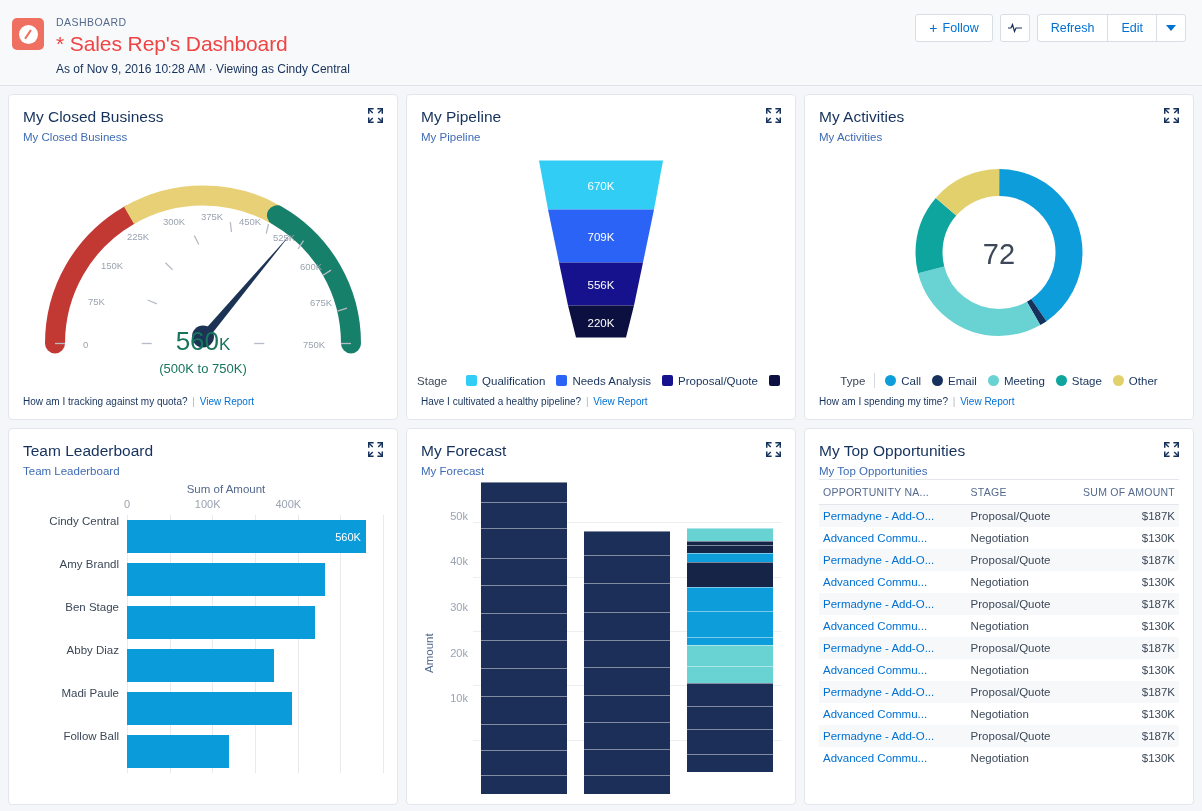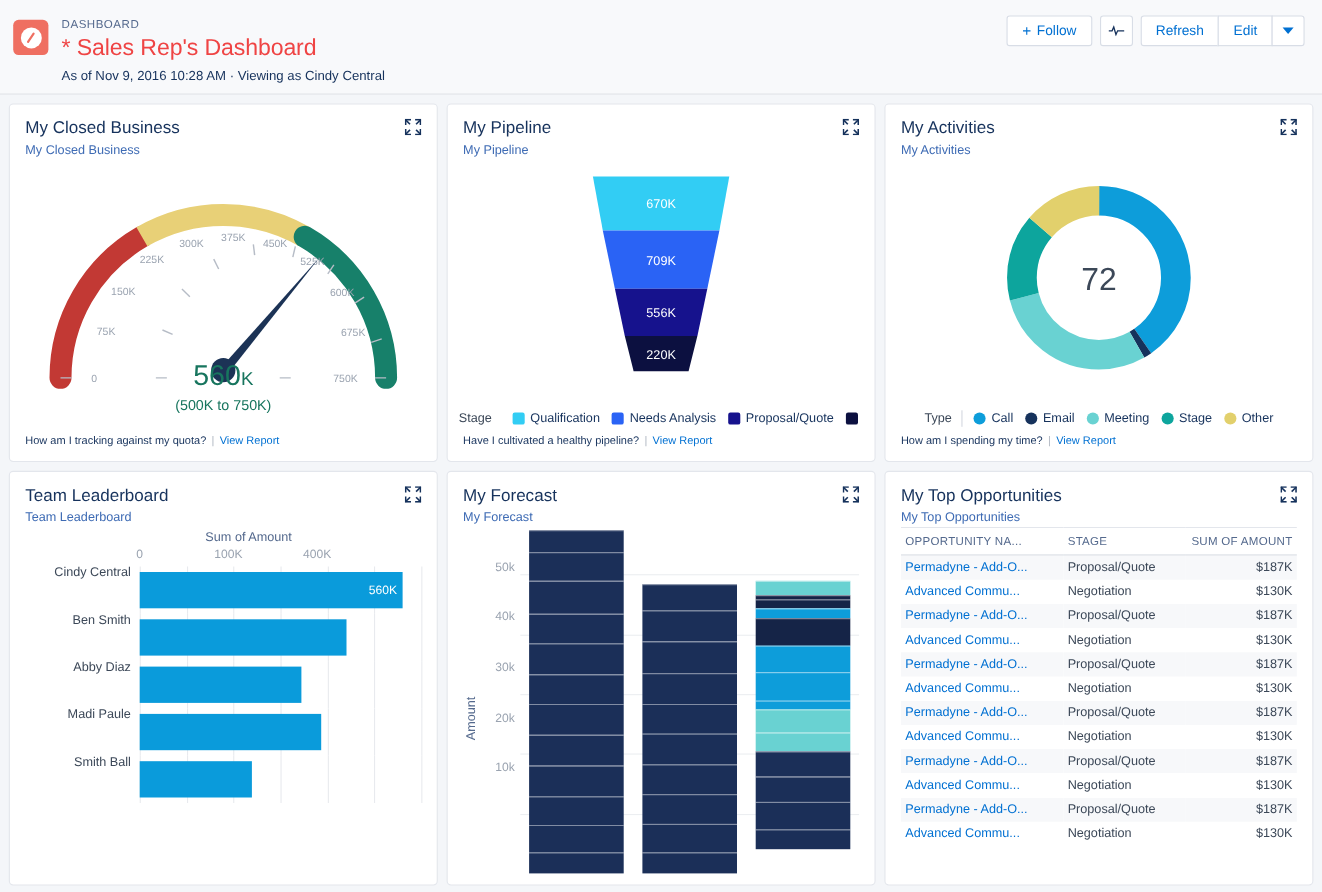--- a/index.html
+++ b/index.html
@@ -481,21 +481,34 @@
                   <div class="lb-grid" style="left: 50%;"></div>
                   <div class="lb-grid" style="left: 66.6667%;"></div>
                   <div class="lb-grid" style="left: 83.3333%;"></div>
                   <div class="lb-grid" style="left: 100%;"></div>
                   <div class="lb-bar" style="width: 93.3333%; background: rgb(10, 155, 219);">
                     <span class="blabel">560K</span>
                   </div>
                 </div>
               </div>
               <div class="lb-row">
-                <div class="lb-name">Ben Smith</div>
+                <div class="lb-name">Amy Brandl</div>
+                <div class="lb-track">
+                  <div class="lb-grid" style="left: 0%;"></div>
+                  <div class="lb-grid" style="left: 16.6667%;"></div>
+                  <div class="lb-grid" style="left: 33.3333%;"></div>
+                  <div class="lb-grid" style="left: 50%;"></div>
+                  <div class="lb-grid" style="left: 66.6667%;"></div>
+                  <div class="lb-grid" style="left: 83.3333%;"></div>
+                  <div class="lb-grid" style="left: 100%;"></div>
+                  <div class="lb-bar" style="width: 77.1667%; background: rgb(10, 155, 219);"></div>
+                </div>
+              </div>
+              <div class="lb-row">
+                <div class="lb-name">Ben Stage</div>
                 <div class="lb-track">
                   <div class="lb-grid" style="left: 0%;"></div>
                   <div class="lb-grid" style="left: 16.6667%;"></div>
                   <div class="lb-grid" style="left: 33.3333%;"></div>
                   <div class="lb-grid" style="left: 50%;"></div>
                   <div class="lb-grid" style="left: 66.6667%;"></div>
                   <div class="lb-grid" style="left: 83.3333%;"></div>
                   <div class="lb-grid" style="left: 100%;"></div>
                   <div class="lb-bar" style="width: 73.5%; background: rgb(10, 155, 219);"></div>
                 </div>
@@ -520,21 +533,21 @@
                   <div class="lb-grid" style="left: 16.6667%;"></div>
                   <div class="lb-grid" style="left: 33.3333%;"></div>
                   <div class="lb-grid" style="left: 50%;"></div>
                   <div class="lb-grid" style="left: 66.6667%;"></div>
                   <div class="lb-grid" style="left: 83.3333%;"></div>
                   <div class="lb-grid" style="left: 100%;"></div>
                   <div class="lb-bar" style="width: 64.5%; background: rgb(10, 155, 219);"></div>
                 </div>
               </div>
               <div class="lb-row">
-                <div class="lb-name">Smith Ball</div>
+                <div class="lb-name">Follow Ball</div>
                 <div class="lb-track">
                   <div class="lb-grid" style="left: 0%;"></div>
                   <div class="lb-grid" style="left: 16.6667%;"></div>
                   <div class="lb-grid" style="left: 33.3333%;"></div>
                   <div class="lb-grid" style="left: 50%;"></div>
                   <div class="lb-grid" style="left: 66.6667%;"></div>
                   <div class="lb-grid" style="left: 83.3333%;"></div>
                   <div class="lb-grid" style="left: 100%;"></div>
                   <div class="lb-bar" style="width: 39.8333%; background: rgb(10, 155, 219);"></div>
                 </div>

